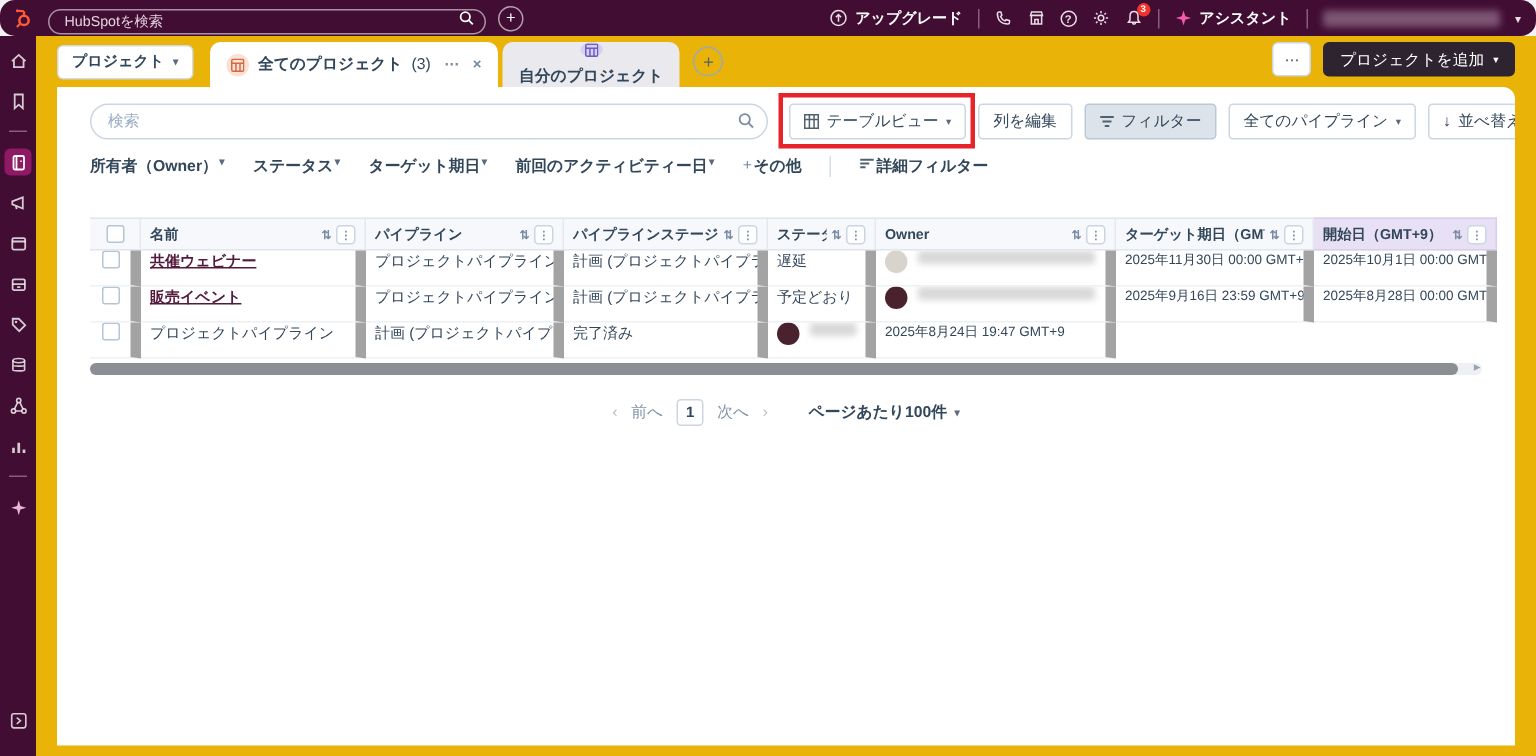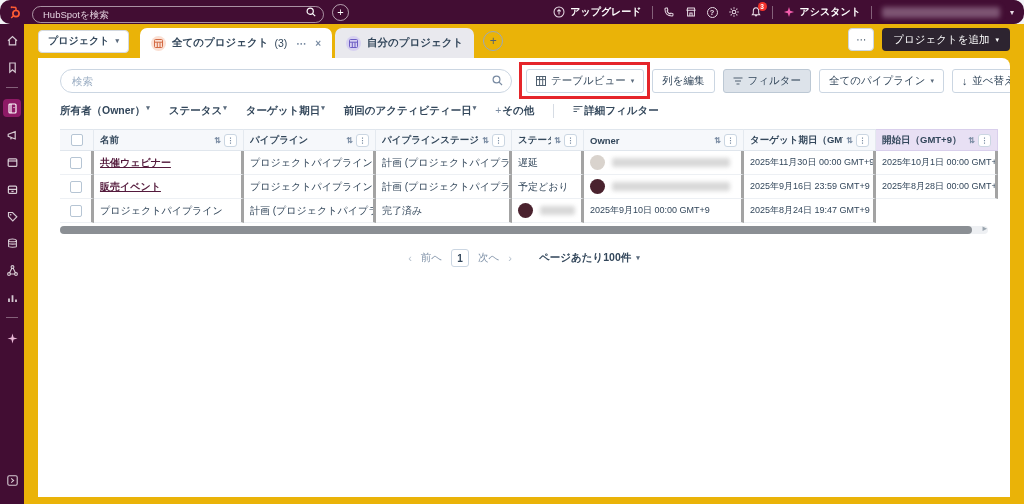--- a/index.html
+++ b/index.html
@@ -31,21 +31,21 @@
   .sb-spacer { flex:1; }
   .sb-ai { color:#e9b7d6; }
 
   
   .content { position:absolute; left:24px; top:24px; width:1000px; height:480px; background:#eab308; }
   .tabstrip { height:34px; display:flex; align-items:flex-end; padding-left:14px; position:relative; }
   .obj-dd { align-self:center; height:23px; background:#fff; border:1px solid #d4d9e0; border-radius:4px; font-size:10px; font-weight:bold; color:#33475b; padding:0 9px; display:flex; align-items:center; gap:6px; margin-right:11px; cursor:pointer; font-family:inherit; }
   .caret { font-size:7px; color:#5b6b7d; }
   .tab { height:30px; display:flex; align-items:center; gap:6px; padding:0 11px; border-radius:7px 7px 0 0; font-size:10.5px; font-weight:bold; color:#33475b; cursor:pointer; }
   .tab.active { background:#fff; }
-  .tab.inactive { background:#e9e9ee; margin-left:3px; }
+  .tab.inactive { background:#e9e9ee; margin-left:3px;flex-direction:column; }
   .tabicon { width:15px; height:15px; border-radius:50%; display:flex; align-items:center; justify-content:center; }
   .tabicon.orange { background:#fbe0d4; color:#d36a43; }
   .tabicon.purple { background:#d7d1f1; color:#6c5cc4; }
   .tcount { font-weight:normal; color:#33475b; }
   .tmore,.tclose { color:#7a8ca3; font-size:10px; margin-left:3px; cursor:pointer; }
   .addtab { align-self:center; width:20px; height:20px; border-radius:50%; border:1px solid #9aa8ba; background:transparent; color:#516071; font-size:12px; line-height:17px; margin-left:9px; cursor:pointer; }
   .ts-right { position:absolute; right:14px; top:4px; display:flex; gap:8px; align-items:center; }
   .more-btn { width:26px; height:23px; background:#fff; border:1px solid #cbd6e2; border-radius:4px; color:#33475b; font-size:10px; cursor:pointer; }
   .add-project { height:23px; background:#2d2430; border:none; border-radius:4px; color:#fff; font-size:10.5px; font-weight:normal; padding:0 11px; display:flex; align-items:center; gap:6px; cursor:pointer; font-family:inherit; }
   .add-project .caret { color:#fff; }
@@ -63,29 +63,29 @@
   .annot-wrap { position:relative; }
   .red-box { position:absolute; left:-7px; right:-6px; top:-7px; bottom:-6px; border:3px solid #e5252a; pointer-events:none; z-index:5; }
 
   
   .qfilters { display:flex; align-items:center; gap:19px; padding:3px 22px 11px; font-size:10.5px; font-weight:bold; color:#33475b; }
   .qf { display:flex; align-items:flex-start; gap:1px; cursor:pointer; }
   .qf .plus { color:#7a8ca3; font-weight:normal; }
   .qf-sep { width:1px; height:14px; background:#d6dce4; }
 
   
-  .tablewrap { margin:0 22px; }
+  .tablewrap { margin:16px 22px; }
   .row { display:grid; grid-template-columns:34px 150px 132px 136px 72px 160px 132px 122px; }
   .th { height:22px; background:#f6f8fb; border-top:1px solid #e0e6ed; border-bottom:1px solid #e0e6ed; border-right:1px solid #e4e9ef; display:flex; align-items:center; justify-content:space-between; padding:0 6px; font-size:9.5px; font-weight:bold; color:#33475b; overflow:hidden; white-space:nowrap; }
   .th.lav { background:#e8e0f4; border-color:#d9cfec; }
   .hl { overflow:hidden; text-overflow:clip; }
   .hctrl { display:flex; align-items:center; gap:3px; flex-shrink:0; margin-left:3px; }
   .sort { font-size:8px; color:#7a8ca3; cursor:pointer; }
   .hmenu { width:13px; height:13px; border:1px solid #cbd6e2; border-radius:3px; background:#fff; color:#7a8ca3; font-size:7.5px; display:flex; align-items:center; justify-content:center; cursor:pointer; }
-  .td { height:24px; border-bottom:1px solid #edf0f4; border-right:3px solid #a3a3a3; display:flex; align-items:center; padding:0 6px; font-size:10px; color:#33475b; white-space:nowrap; overflow:hidden; }
+  .td { height:24px; border-bottom:1px solid #edf0f4; border-right:7px solid #a3a3a3; display:flex; align-items:flex-start; padding:0 6px; font-size:10px; color:#33475b; white-space:nowrap; overflow:hidden; }
   .td.date { font-size:9px; }
   .cb { width:12px; height:12px; border:1px solid #b6c5d4; border-radius:2px; background:#fff; margin:0 auto; cursor:pointer; }
   .rlink { color:#541a3c; font-weight:bold; text-decoration:underline; font-size:10px; cursor:pointer; }
   .avatar { width:15px; height:15px; border-radius:50%; flex-shrink:0; margin-right:7px; }
   .a-light { background:#d9d3cd; }
   .a-dark { background:#4a222e; }
   .blur-name { width:118px; height:9px; border-radius:2px; background:#d8d8d8; filter:blur(2px); }
 
   .hscroll { margin-top:3px; height:8px; background:#eef0f3; border-radius:4px; position:relative; }
   .hthumb { position:absolute; left:0; top:0; height:8px; width:calc(100% - 16px); background:#8b8f94; border-radius:4px; cursor:grab; }
@@ -453,21 +453,20 @@
         <div class="td">
             <span class="cb"></span>
           </div>
         <div class="td">プロジェクトパイプライン</div>
         <div class="td">計画 (プロジェクトパイプライ…</div>
         <div class="td">完了済み</div>
         <div class="td">
             <span class="avatar a-dark"></span>
             <span class="blur-name"></span>
           </div>
-        <div class="td date">2025年9月10日 00:00 GMT+9</div>
         <div class="td date">2025年8月24日 19:47 GMT+9</div>
       </div>
 
       <div class="hscroll">
         <div class="hthumb"></div>
         <span class="harr">▸</span>
       </div>
     </div>
 
     <div class="pagination">

